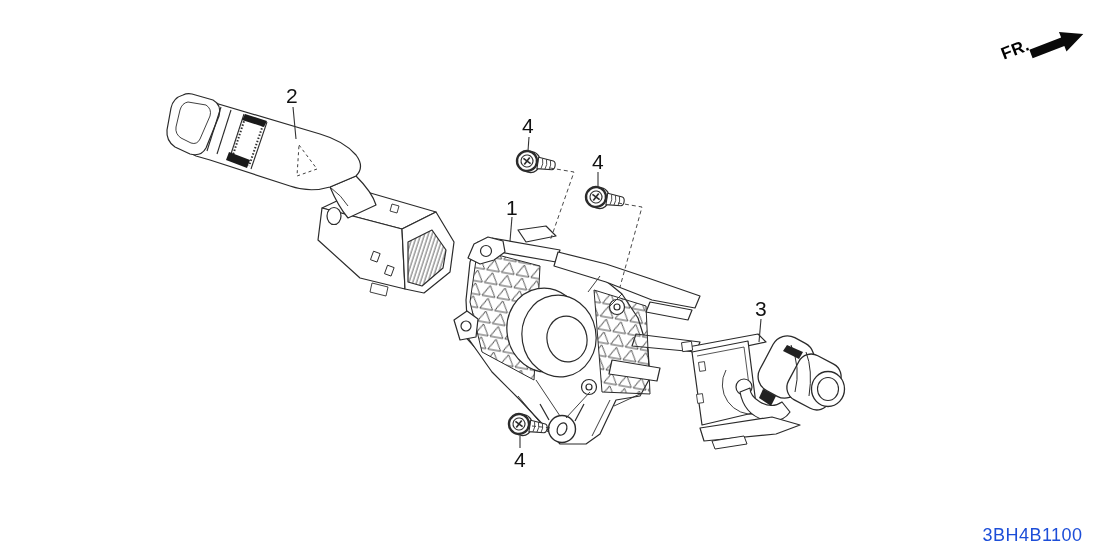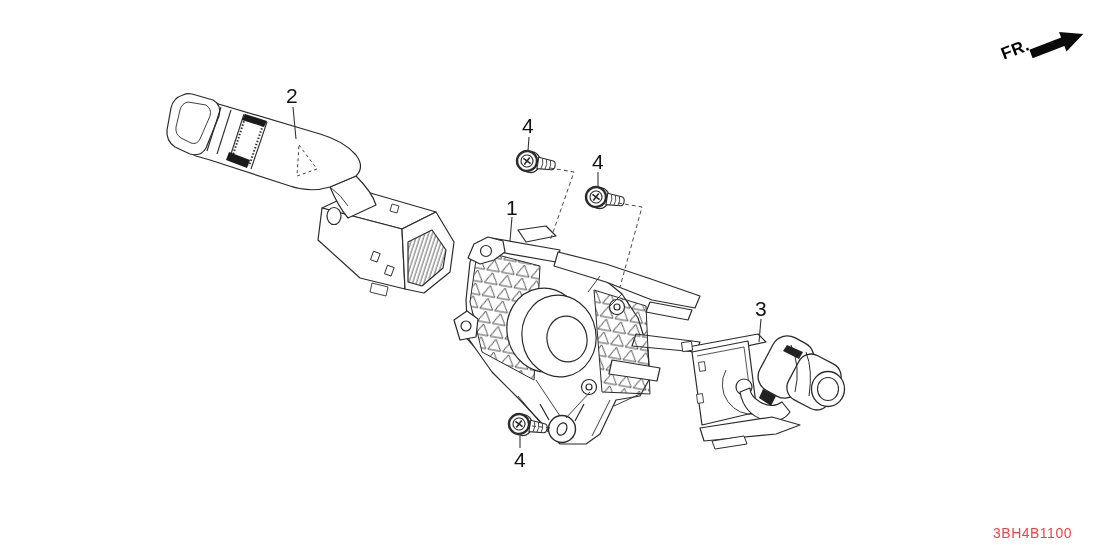--- a/index.html
+++ b/index.html
@@ -11,21 +11,21 @@
   .callout{
     position:absolute;color:#111111;font-size:21px;font-weight:500;
     line-height:1;user-select:none;
   }
   .fr-label{
     position:absolute;left:1001px;top:40px;color:#000;font-size:17px;font-weight:bold;
     transform:rotate(-21deg);letter-spacing:0.5px;
   }
   .diagram-code{
     position:absolute;left:975px;top:525px;width:115px;text-align:center;
-    color:#ef4444;font-size:14px;letter-spacing:0.5px;
+    color:#1d4ed8;font-size:18px;letter-spacing:0.5px;
   }
 </style>
 </head>
 <body>
 
 <div id="stage">
 
   <svg id="art" width="1108" height="554" viewBox="0 0 1108 554">
     <defs>
       <pattern id="tri" width="15" height="13" patternUnits="userSpaceOnUse" patternTransform="rotate(10)">

